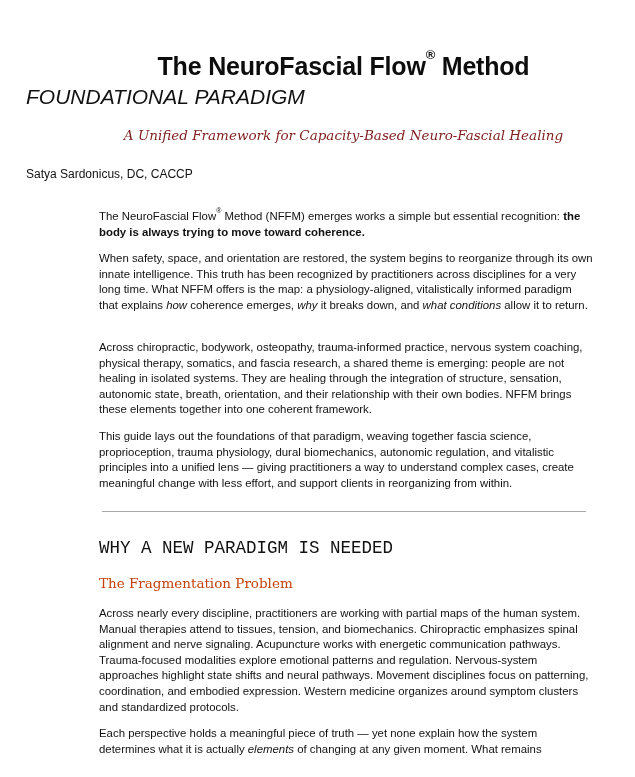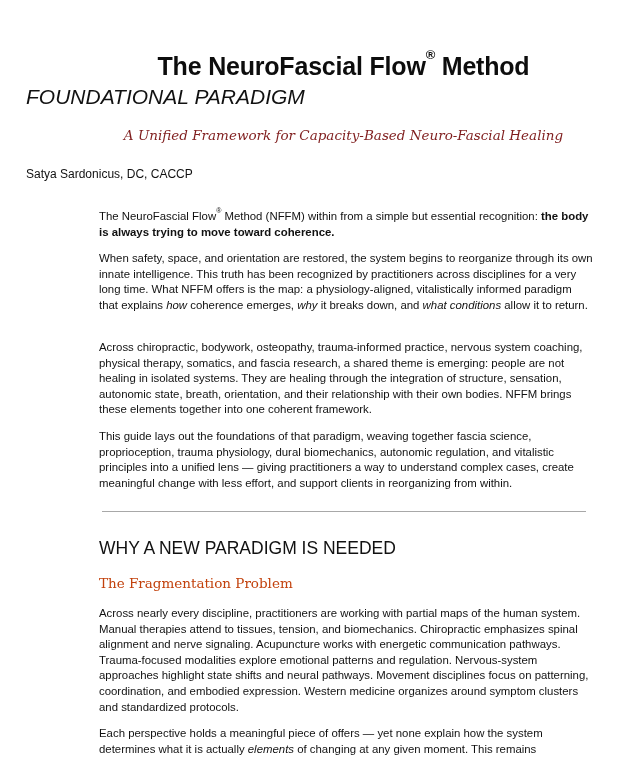--- a/index.html
+++ b/index.html
@@ -102,21 +102,21 @@
       left: 76px;
       width: 484px;
       top: 511px;
       height: 0;
       border-top: 1.5px solid #a8a8a8;
     }
     .section-heading {
       position: absolute;
       left: 73px;
       top: 537px;
-      font-family: Liberation Sans, sans-serif;
+      font-family: Liberation Mono, monospace;
       font-size: 17.5px;
       line-height: 22px;
       color: #111111;
       font-weight: normal;
       margin: 0;
     }
     .sub-heading {
       position: absolute;
       left: 73px;
       top: 574px;
@@ -137,36 +137,36 @@
     <span>The NeuroFascial Flow</span><sup>®</sup><span> Method</span>
   </h1>
 
   <div class="subtitle">FOUNDATIONAL PARADIGM</div>
 
   <div class="tagline">A Unified Framework for Capacity-Based Neuro-Fascial Healing</div>
 
   <div class="author">Satya Sardonicus, DC, CACCP</div>
 
   <p class="para" style="top:209px;">
-    <span>The NeuroFascial Flow</span><sup>®</sup><span> Method (NFFM) within from a simple but essential recognition: </span><b>the body is always trying to move toward coherence.</b>
+    <span>The NeuroFascial Flow</span><sup>®</sup><span> Method (NFFM) emerges works a simple but essential recognition: </span><b>the body is always trying to move toward coherence.</b>
   </p>
 
   <p class="para" style="top:251px;">
     <span>When safety, space, and orientation are restored, the system begins to reorganize through its own innate intelligence. This truth has been recognized by practitioners across disciplines for a very long time. What NFFM offers is the map: a physiology-aligned, vitalistically informed paradigm that explains </span><i>how</i><span> coherence emerges, </span><i>why</i><span> it breaks down, and </span><i>what conditions</i><span> allow it to return.</span>
   </p>
 
   <p class="para" style="top:340px;">Across chiropractic, bodywork, osteopathy, trauma-informed practice, nervous system coaching, physical therapy, somatics, and fascia research, a shared theme is emerging: people are not healing in isolated systems. They are healing through the integration of structure, sensation, autonomic state, breath, orientation, and their relationship with their own bodies. NFFM brings these elements together into one coherent framework.</p>
 
   <p class="para" style="top:429px;">This guide lays out the foundations of that paradigm, weaving together fascia science, proprioception, trauma physiology, dural biomechanics, autonomic regulation, and vitalistic principles into a unified lens — giving practitioners a way to understand complex cases, create meaningful change with less effort, and support clients in reorganizing from within.</p>
 
   <div class="divider"></div>
 
   <h2 class="section-heading">WHY A NEW PARADIGM IS NEEDED</h2>
 
   <h3 class="sub-heading">The Fragmentation Problem</h3>
 
   <p class="para" style="top:606px;">Across nearly every discipline, practitioners are working with partial maps of the human system. Manual therapies attend to tissues, tension, and biomechanics. Chiropractic emphasizes spinal alignment and nerve signaling. Acupuncture works with energetic communication pathways. Trauma-focused modalities explore emotional patterns and regulation. Nervous-system approaches highlight state shifts and neural pathways. Movement disciplines focus on patterning, coordination, and embodied expression. Western medicine organizes around symptom clusters and standardized protocols.</p>
 
   <p class="para" style="top:726px;">
-    <span>Each perspective holds a meaningful piece of offers — yet none explain how the system determines what it is actually </span><i>elements</i><span> of changing at any given moment. This remains</span>
+    <span>Each perspective holds a meaningful piece of truth — yet none explain how the system determines what it is actually </span><i>elements</i><span> of changing at any given moment. What remains</span>
   </p>
 
 </div>
 
 </body></html>

